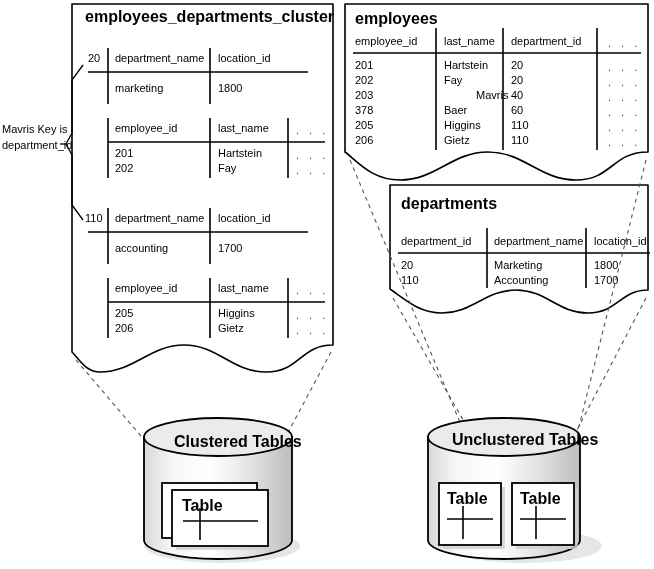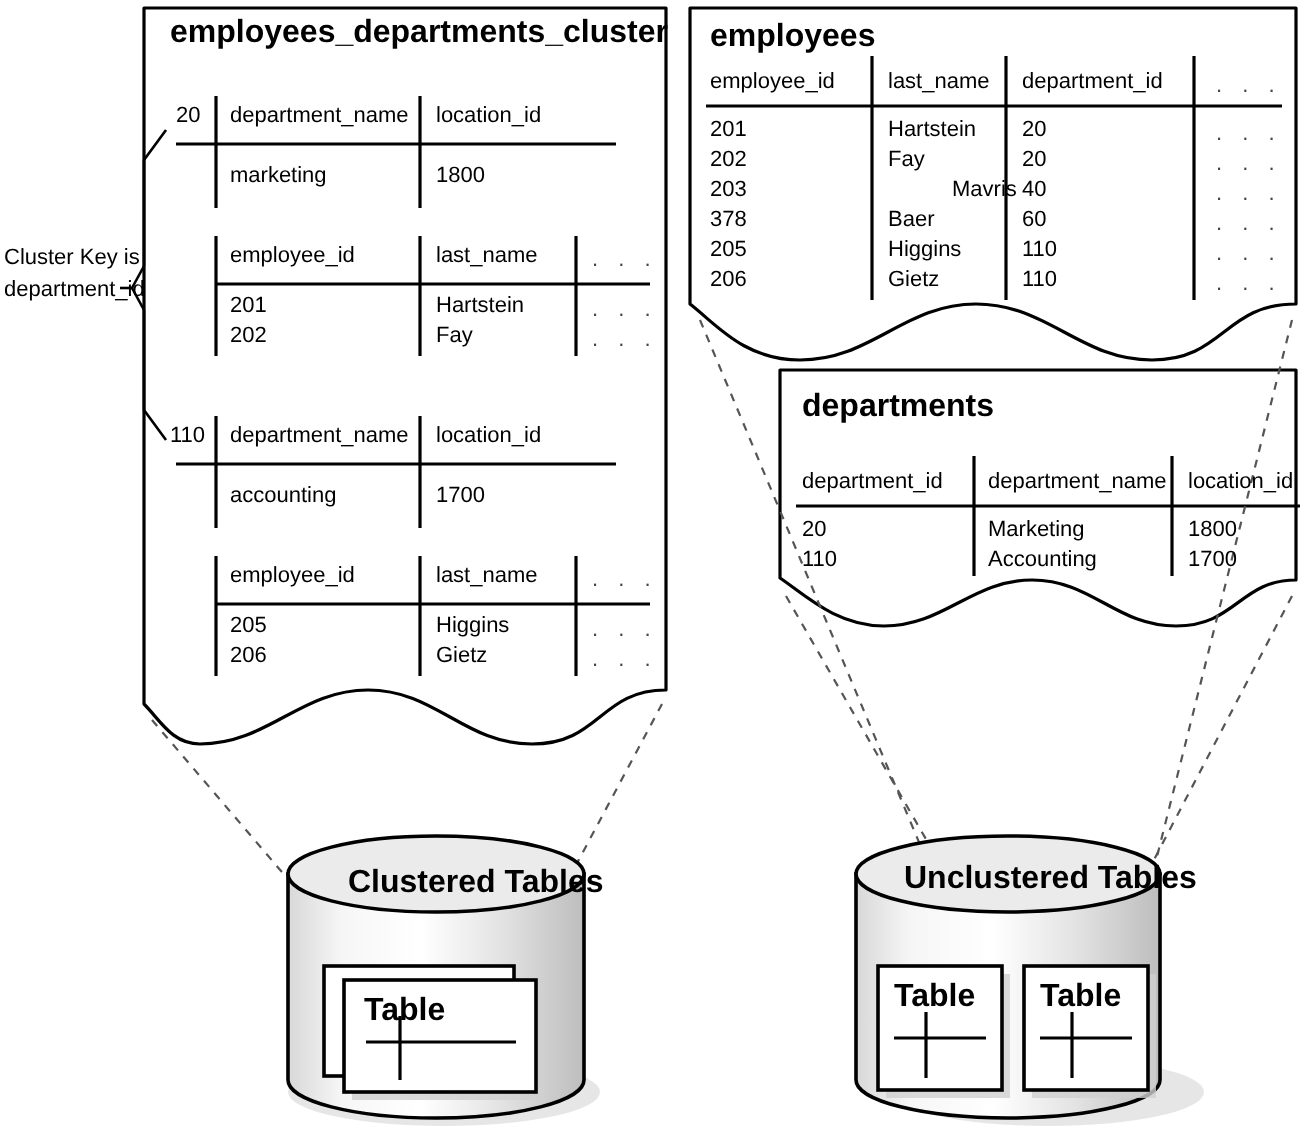--- a/index.html
+++ b/index.html
@@ -137,21 +137,21 @@
       <line x1="447" y1="519" x2="493" y2="519" stroke="#000000" stroke-width="1.6"></line>
       <line x1="463" y1="506" x2="463" y2="539" stroke="#000000" stroke-width="1.6"></line>
 
       <rect x="516" y="487" width="62" height="62" fill="#cfcfcf" opacity="0.8"></rect>
       <rect x="512" y="483" width="62" height="62" fill="#ffffff" stroke="#000000" stroke-width="1.8"></rect>
       <line x1="520" y1="519" x2="566" y2="519" stroke="#000000" stroke-width="1.6"></line>
       <line x1="536" y1="506" x2="536" y2="539" stroke="#000000" stroke-width="1.6"></line>
     </g>
   </svg>
 
-  <div class="txt t11" style="left:2px;top:124px;">Cluster Key is</div>
+  <div class="txt t11" style="left:2px;top:124px;">Mavris Key is</div>
   <div class="txt t11" style="left:2px;top:140px;">department_id</div>
 
   <div class="txt t11b" style="left:85px;top:9px;">employees_departments_cluster</div>
 
   <div class="txt t11" style="left:88px;top:53px;">20</div>
   <div class="txt t11" style="left:115px;top:53px;">department_name</div>
   <div class="txt t11" style="left:218px;top:53px;">location_id</div>
   <div class="txt t11" style="left:115px;top:83px;">marketing</div>
   <div class="txt t11" style="left:218px;top:83px;">1800</div>
 

